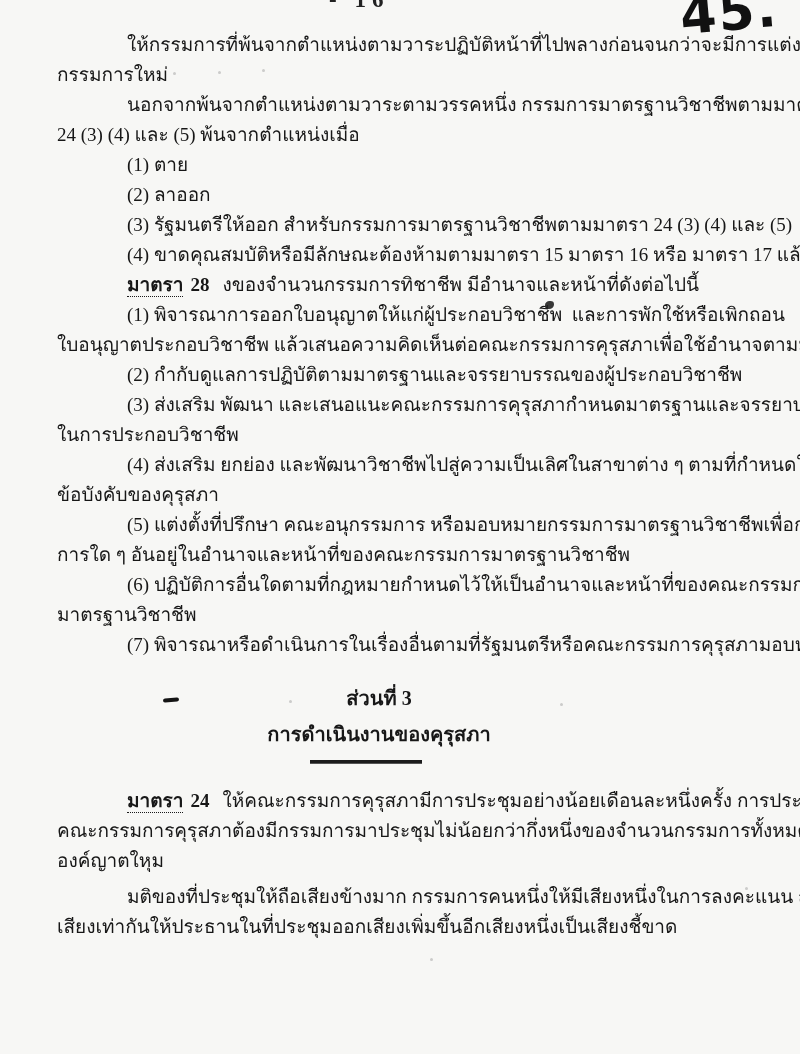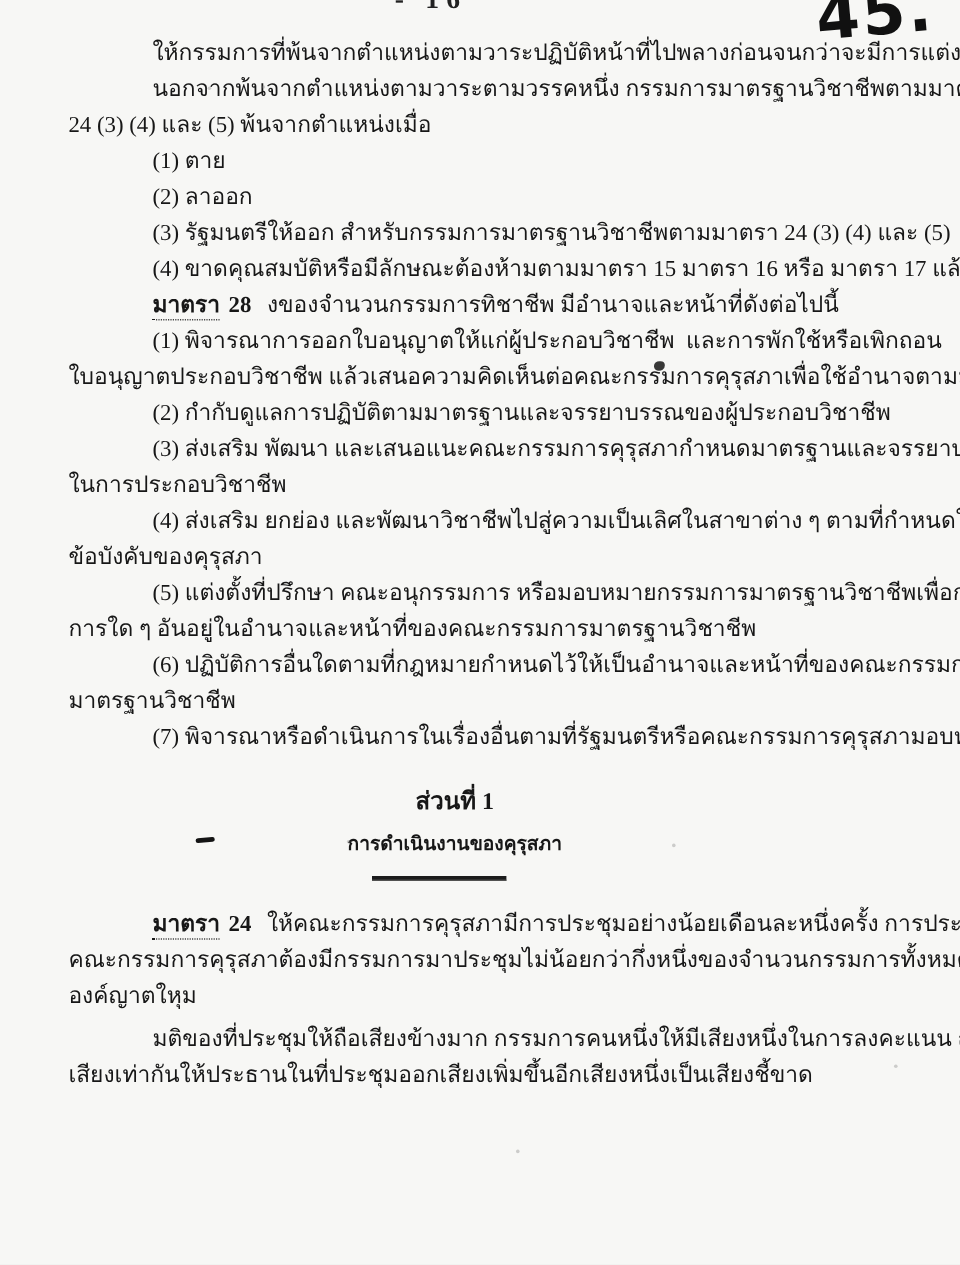--- a/index.html
+++ b/index.html
@@ -23,21 +23,21 @@
   .indent{padding-left:70px;}
   .kw{font-weight:bold;border-bottom:1.7px dotted #1a1a1a;padding-bottom:1px;margin-top:12px;}
   .num{font-weight:bold;margin:0 13px 0 7px;text-align:center;}
   .section-header{
     text-align:center;
     transform:translateX(-22px);
     margin-top:20px;
     font-weight:bold;
   }
   .section-label{font-size:20px;line-height:36px;height:36px;}
-  .section-title{font-size:16px;line-height:36px;height:36px;}
+  .section-title{font-size:20px;line-height:36px;height:36px;}
   .divider{
     width:112px;height:3px;background:#1c1c1c;
     margin:8px auto 0 auto;transform:translateX(-13px);
     border-bottom:1px solid #555;
   }
   .s2{margin-top:22px;}
   .para-gap{margin-top:6px;}
   
   .handwritten{
     position:absolute;top:-18px;right:22px;
@@ -68,20 +68,21 @@
 <body>
 
 <div class="page">
 
   <div class="partial-pagenum">- 16</div>
   <div class="handwritten">45.</div>
 
   <div class="doc-body">
 
     <div class="line indent">ให้กรรมการที่พ้นจากตำแหน่งตามวาระปฏิบัติหน้าที่ไปพลางก่อนจนกว่าจะมีการแต่งตั้ง</div>
+    <div class="line">กรรมการใหม่</div>
     <div class="line indent">นอกจากพ้นจากตำแหน่งตามวาระตามวรรคหนึ่ง กรรมการมาตรฐานวิชาชีพตามมาตรา</div>
     <div class="line">24 (3) (4) และ (5) พ้นจากตำแหน่งเมื่อ</div>
     <div class="line indent">(1) ตาย</div>
     <div class="line indent">(2) ลาออก</div>
     <div class="line indent">(3) รัฐมนตรีให้ออก สำหรับกรรมการมาตรฐานวิชาชีพตามมาตรา 24 (3) (4) และ (5)</div>
     <div class="line indent">(4) ขาดคุณสมบัติหรือมีลักษณะต้องห้ามตามมาตรา 15 มาตรา 16 หรือ มาตรา 17 แล้วแต่กรณี</div>
 
     <div class="line indent"><span class="kw">มาตรา</span><span class="num">28</span><span>งของจำนวนกรรมการทิชาชีพ มีอำนาจและหน้าที่ดังต่อไปนี้</span></div>
 
     <div class="line indent">(1) พิจารณาการออกใบอนุญาตให้แก่ผู้ประกอบวิชาชีพ &nbsp;และการพักใช้หรือเพิกถอน</div>
@@ -91,21 +92,21 @@
     <div class="line">ในการประกอบวิชาชีพ</div>
     <div class="line indent">(4) ส่งเสริม ยกย่อง และพัฒนาวิชาชีพไปสู่ความเป็นเลิศในสาขาต่าง ๆ ตามที่กำหนดใน</div>
     <div class="line">ข้อบังคับของคุรุสภา</div>
     <div class="line indent">(5) แต่งตั้งที่ปรึกษา คณะอนุกรรมการ หรือมอบหมายกรรมการมาตรฐานวิชาชีพเพื่อกระทำ</div>
     <div class="line">การใด ๆ อันอยู่ในอำนาจและหน้าที่ของคณะกรรมการมาตรฐานวิชาชีพ</div>
     <div class="line indent">(6) ปฏิบัติการอื่นใดตามที่กฎหมายกำหนดไว้ให้เป็นอำนาจและหน้าที่ของคณะกรรมการ</div>
     <div class="line">มาตรฐานวิชาชีพ</div>
     <div class="line indent">(7) พิจารณาหรือดำเนินการในเรื่องอื่นตามที่รัฐมนตรีหรือคณะกรรมการคุรุสภามอบหมาย</div>
 
     <div class="section-header">
-      <div class="section-label">ส่วนที่ 1</div>
+      <div class="section-label">ส่วนที่ 3</div>
       <div class="section-title">การดำเนินงานของคุรุสภา</div>
       <div class="divider"></div>
     </div>
 
     <div class="line indent s2"><span class="kw">มาตรา</span><span class="num">24</span><span>ให้คณะกรรมการคุรุสภามีการประชุมอย่างน้อยเดือนละหนึ่งครั้ง การประชุม</span></div>
     <div class="line">คณะกรรมการคุรุสภาต้องมีกรรมการมาประชุมไม่น้อยกว่ากึ่งหนึ่งของจำนวนกรรมการทั้งหมด จึงจะเป็น</div>
     <div class="line">องค์ญาตใหุม</div>
     <div class="line indent para-gap">มติของที่ประชุมให้ถือเสียงข้างมาก กรรมการคนหนึ่งให้มีเสียงหนึ่งในการลงคะแนน ถ้าคะแนน</div>
     <div class="line">เสียงเท่ากันให้ประธานในที่ประชุมออกเสียงเพิ่มขึ้นอีกเสียงหนึ่งเป็นเสียงชี้ขาด</div>
 

